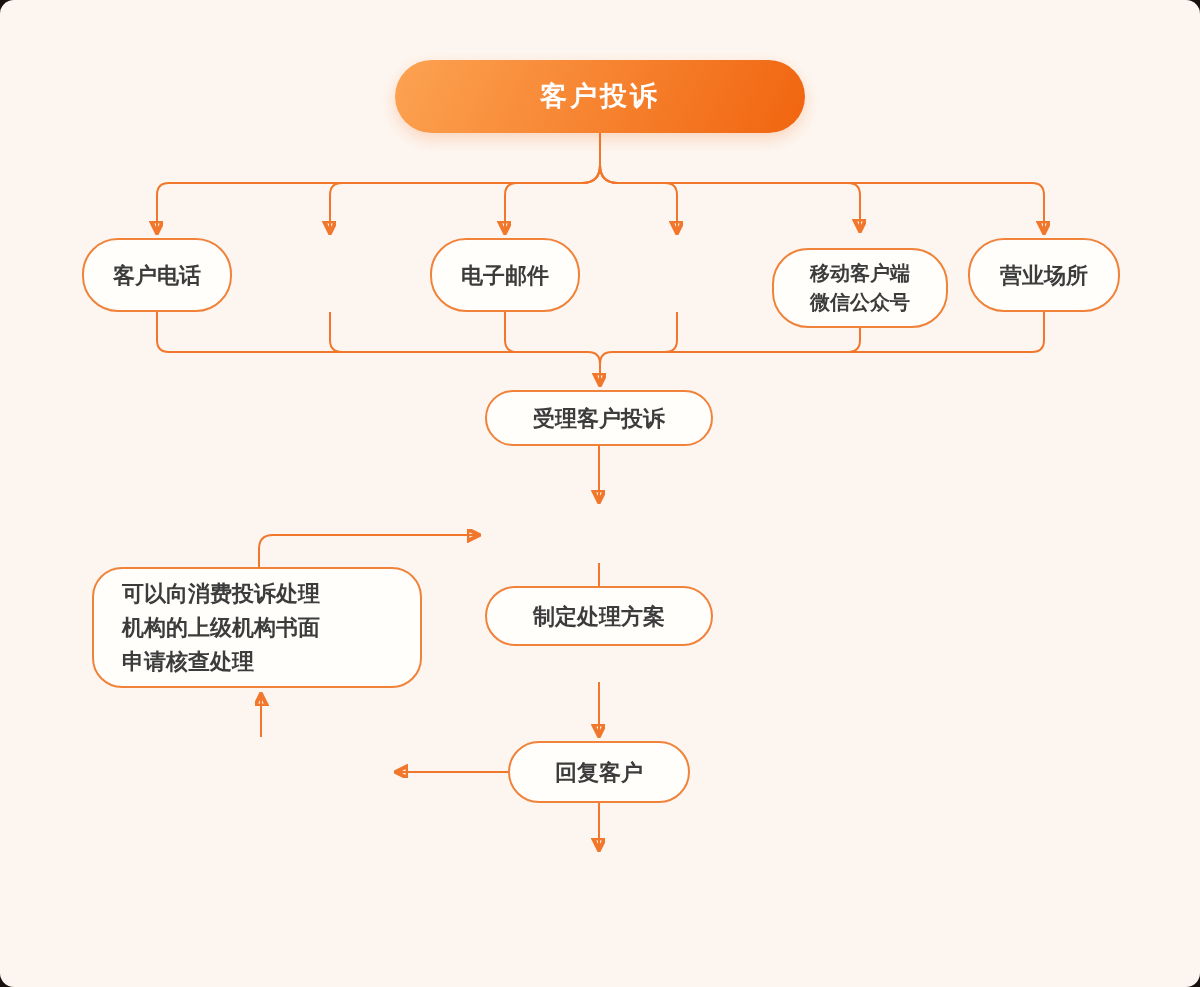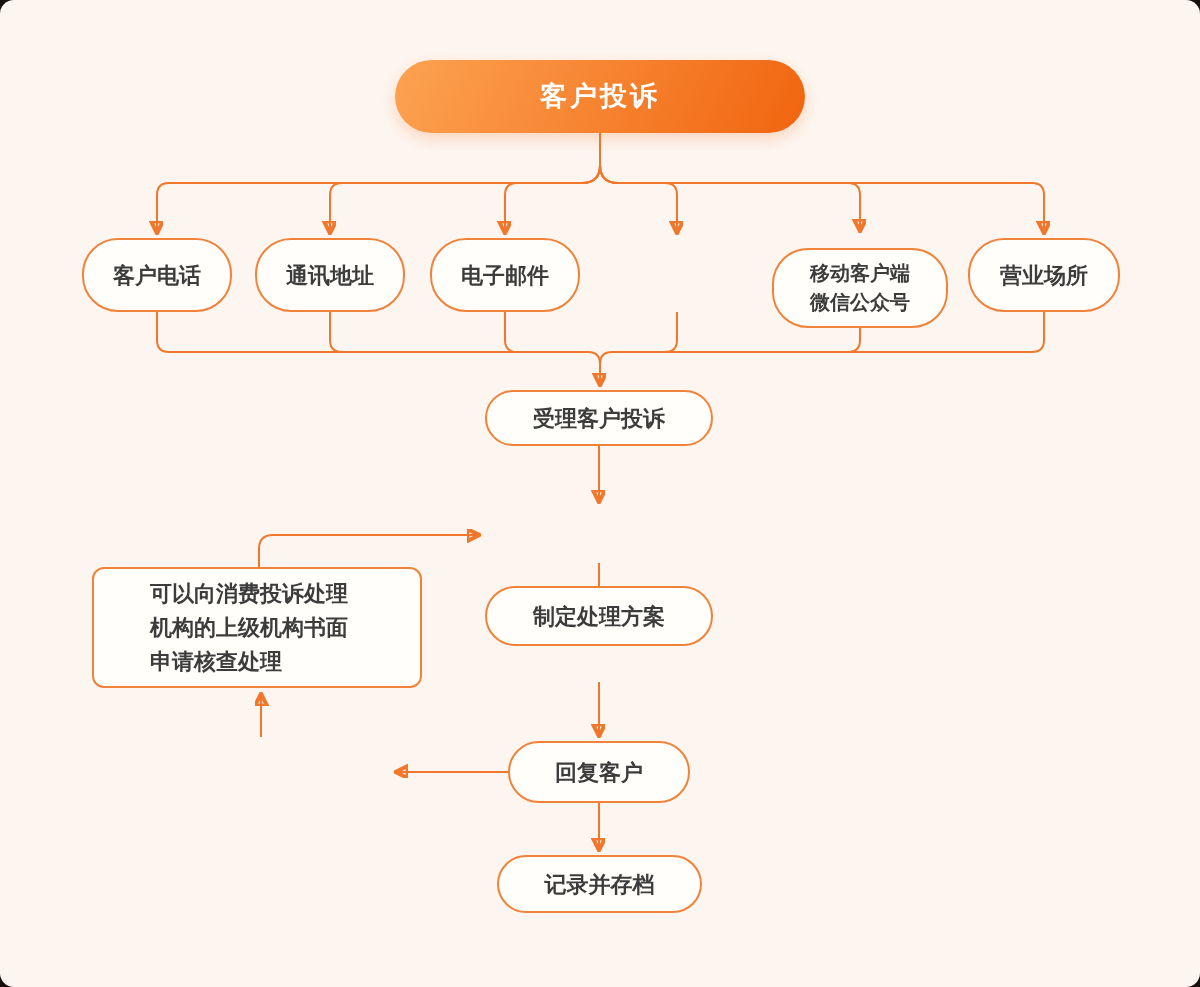--- a/index.html
+++ b/index.html
@@ -65,23 +65,23 @@
     color:var(--title-text);
     font-size:27px;
     font-weight:700;
     letter-spacing:3px;
     border-radius:37px;
     box-shadow:0 6px 16px rgba(240,100,20,0.22);
   }
   .node-escalation{
     justify-content:flex-start;
     text-align:left;
-    padding-left:56px;
+    padding-left:28px;
     line-height:34px;
-    border-radius:12px;
+    border-radius:30px;
   }
 </style>
 </head>
 <body>
 
 <div class="canvas">
 
   <svg class="connectors" viewBox="0 0 1200 987">
     <defs>
       <marker id="ah" markerWidth="7" markerHeight="7" refX="5.8" refY="3" orient="auto" markerUnits="strokeWidth">
@@ -113,46 +113,40 @@
     <path d="M259,567 L259,549 Q259,535 273,535 L479,535" marker-end="url(#ah)"></path>
   </svg>
 
   <div class="node node-root" style="left:395px;top:60px;width:410px;height:73px">
     <span>客户投诉</span>
   </div>
 
   <div class="node" style="left:82px;top:238px;width:150px;height:74px">
     <span>客户电话</span>
   </div>
-  <div class="node" style="left:255px;top:238px;width:150px;height:74px">
-    <span>通讯地址</span>
-  </div>
   <div class="node" style="left:430px;top:238px;width:150px;height:74px">
     <span>电子邮件</span>
   </div>
   <div class="node" style="left:772px;top:248px;width:176px;height:80px;font-size:20px">
     <span>移动客户端
 微信公众号</span>
   </div>
   <div class="node" style="left:968px;top:238px;width:152px;height:74px">
     <span>营业场所</span>
   </div>
 
   <div class="node node-mid" style="left:485px;top:390px;width:228px;height:56px">
     <span>受理客户投诉</span>
   </div>
   <div class="node node-mid" style="left:485px;top:586px;width:228px;height:60px;border-radius:30px">
     <span>制定处理方案</span>
   </div>
   <div class="node node-mid" style="left:508px;top:741px;width:182px;height:62px;border-radius:31px">
     <span>回复客户</span>
   </div>
-  <div class="node node-mid" style="left:497px;top:855px;width:205px;height:58px">
-    <span>记录并存档</span>
-  </div>
 
   <div class="node node-escalation" style="left:92px;top:567px;width:330px;height:121px">
     <span>可以向消费投诉处理
 机构的上级机构书面
 申请核查处理</span>
   </div>
 
 </div>
 
 </body></html>

